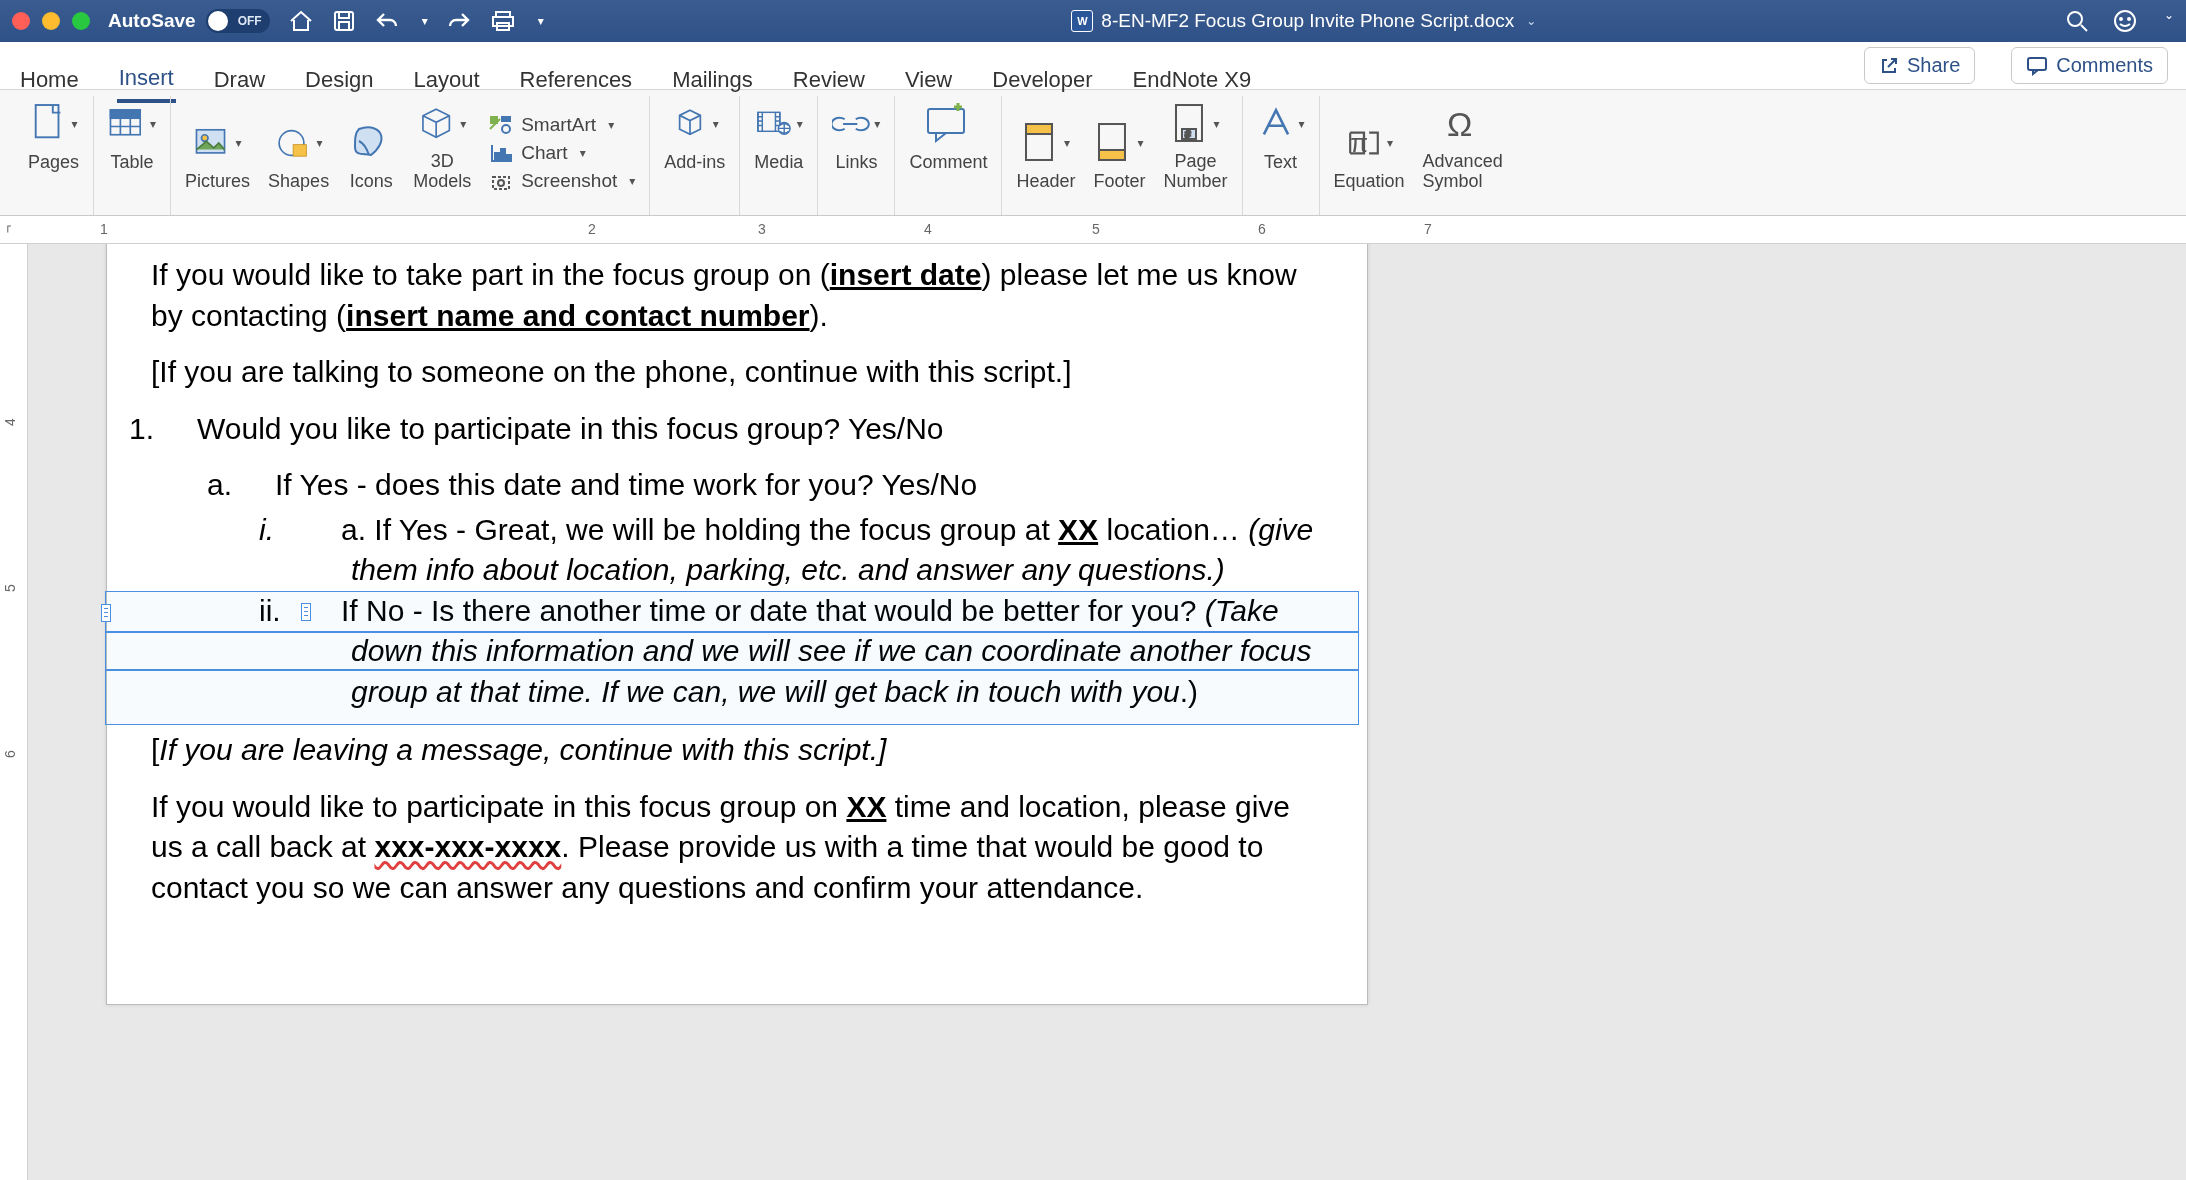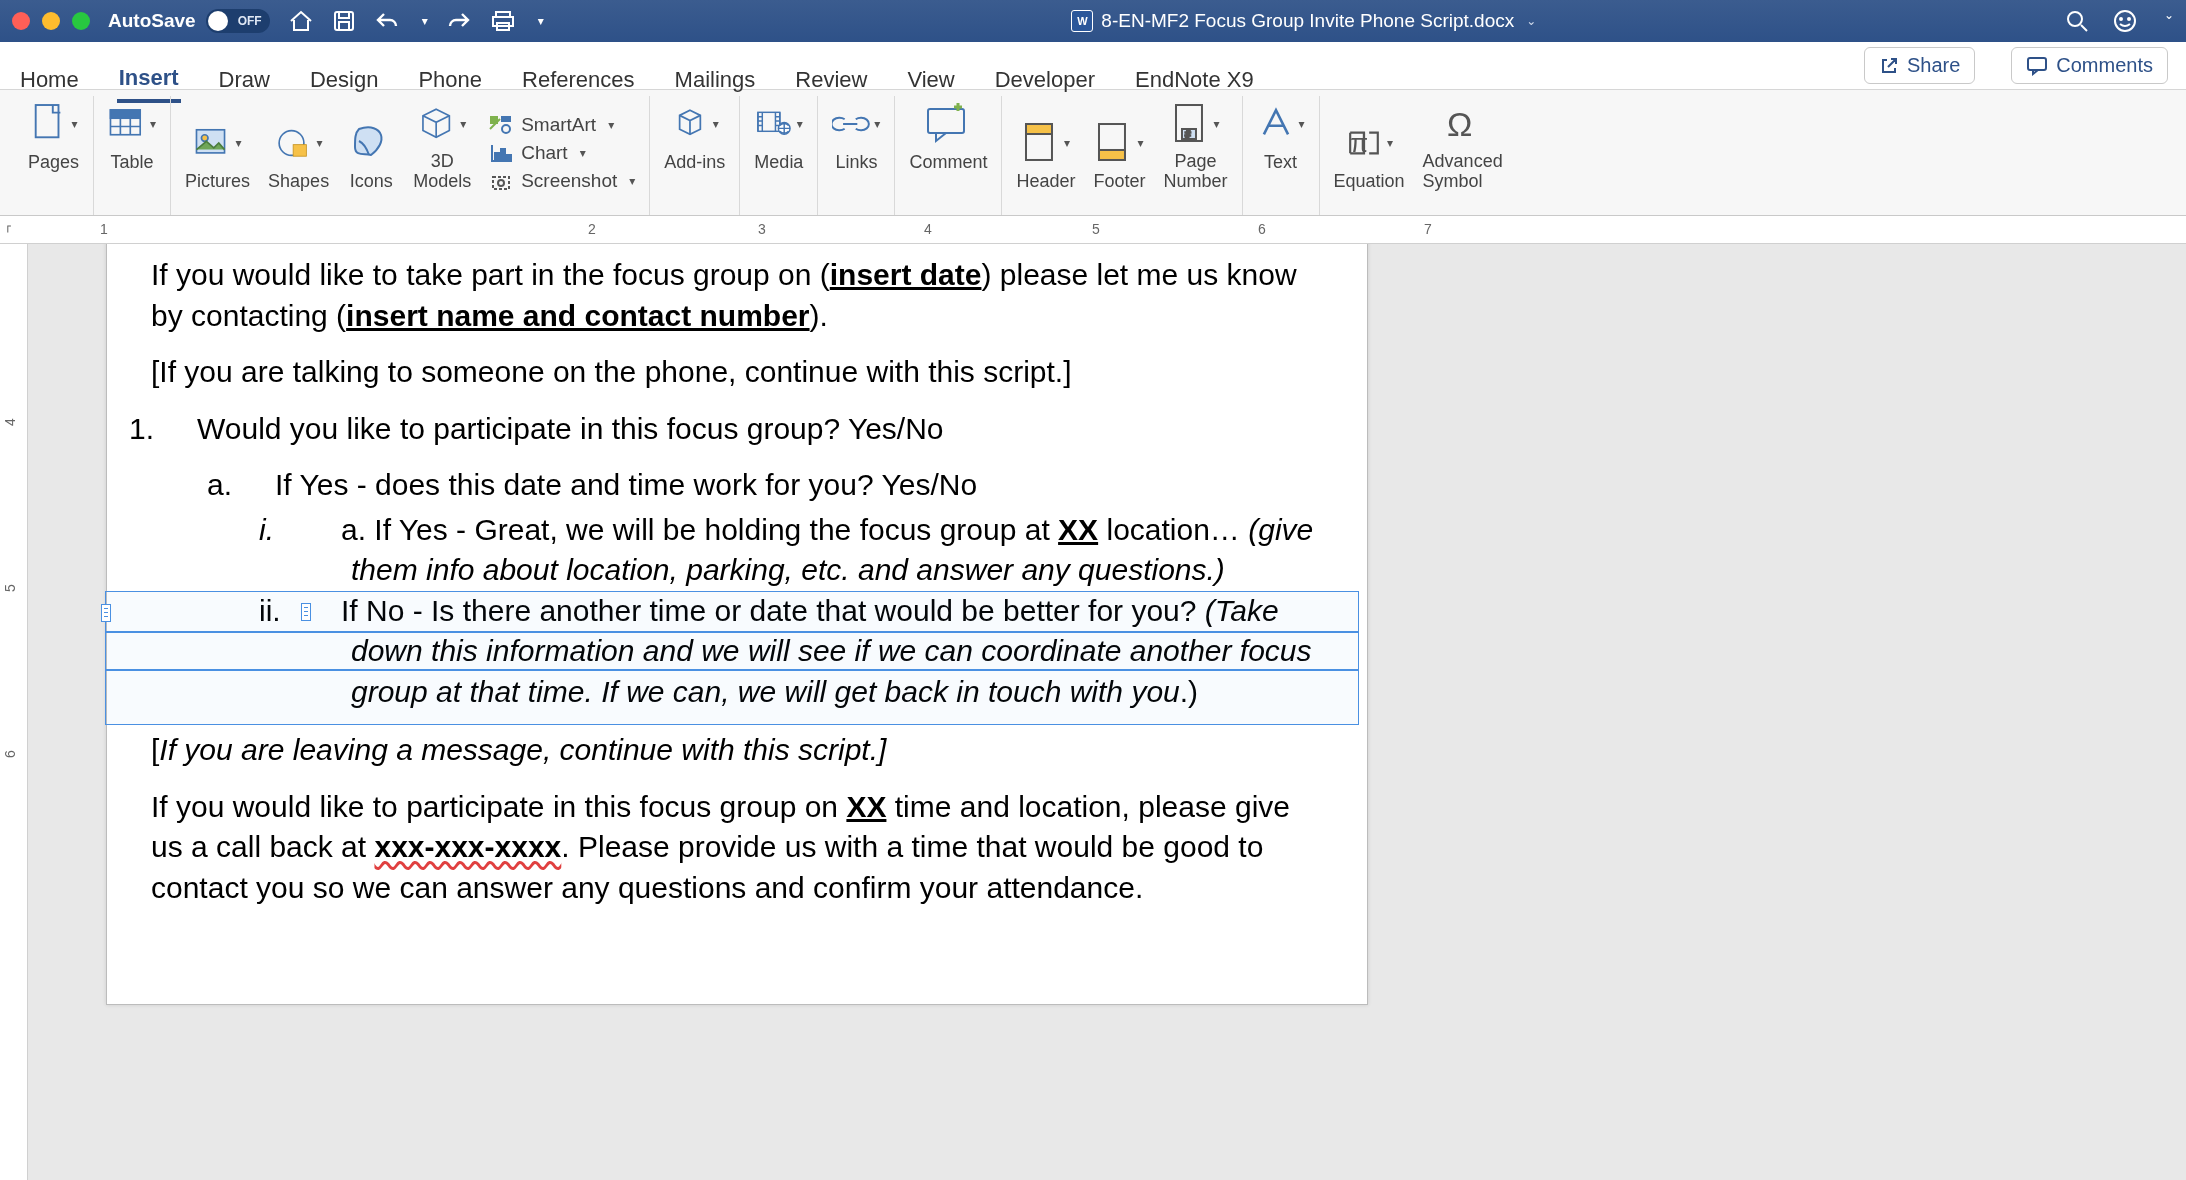--- a/index.html
+++ b/index.html
@@ -16,21 +16,21 @@
 .switch .off { position:absolute; right:8px; font-size:12px; font-weight:700; color:#dfe8f5; }
 .qat { display:flex; gap:18px; align-items:center; }
 .qat span, .tb-right span { cursor:default; }
 .titlecenter { flex:1; text-align:center; display:flex; justify-content:center; align-items:center; gap:8px; }
 .docx-ico { width:22px; height:22px; background:#2b579a; border:1px solid #fff; border-radius:3px; display:inline-flex; align-items:center; justify-content:center; font-size:11px; font-weight:700; color:#fff; }
 .tb-right { display:flex; gap:22px; margin-left:auto; }
 
 
 .tabs { height: 48px; background:#fff; border-bottom:1px solid #d6d6d6; display:flex; align-items:center; padding:0 18px; gap:36px; font-size:22px; color:#333; }
 .tabs .tab { padding:0 2px 8px 2px; cursor:default;margin-top:36px; }
-.tabs .tab.active { color:#2e5188; font-weight:700; border-bottom:4px solid #2e5188; }
+.tabs .tab.active { color:#2e5188; font-weight:400; border-bottom:4px solid #2e5188; }
 .tabs .spacer { flex:1; }
 .tabs .btn { border:1px solid #c9c9c9; border-radius:6px; padding:6px 14px; font-size:20px; color:#2e5188; display:flex; gap:8px; align-items:center; }
 
 
 .ribbon { height: 126px; background:#f7f7f7; border-bottom:1px solid #c9c9c9; display:flex; padding:6px 14px 0 14px; gap:0; font-size:18px; color:#444; }
 .group { display:flex; flex-direction:column; align-items:center; justify-content:space-between; padding:4px 14px 6px 14px; border-right:1px solid #d9d9d9; }
 .group:last-child { border-right:none; }
 .group .icons { display:flex; gap:18px; align-items:flex-end; }
 .group .big { display:flex; flex-direction:column; align-items:center; gap:4px; }
 .rib-ico { width:48px; height:48px; display:flex; align-items:center; justify-content:center; }
@@ -130,21 +130,21 @@
       </span>
     <span class="caret" style="color:#fff">⌄</span>
   </div>
 </div>
 
 <div class="tabs">
   <span class="tab">Home</span>
   <span class="tab active">Insert</span>
   <span class="tab">Draw</span>
   <span class="tab">Design</span>
-  <span class="tab">Phone</span>
+  <span class="tab">Layout</span>
   <span class="tab">References</span>
   <span class="tab">Mailings</span>
   <span class="tab">Review</span>
   <span class="tab">View</span>
   <span class="tab">Developer</span>
   <span class="tab">EndNote X9</span>
   <div class="spacer"></div>
   <div class="btn">
     <span>
         <svg width="20" height="20" viewBox="0 0 20 20" fill="none" stroke="#2e5188" stroke-width="2">

